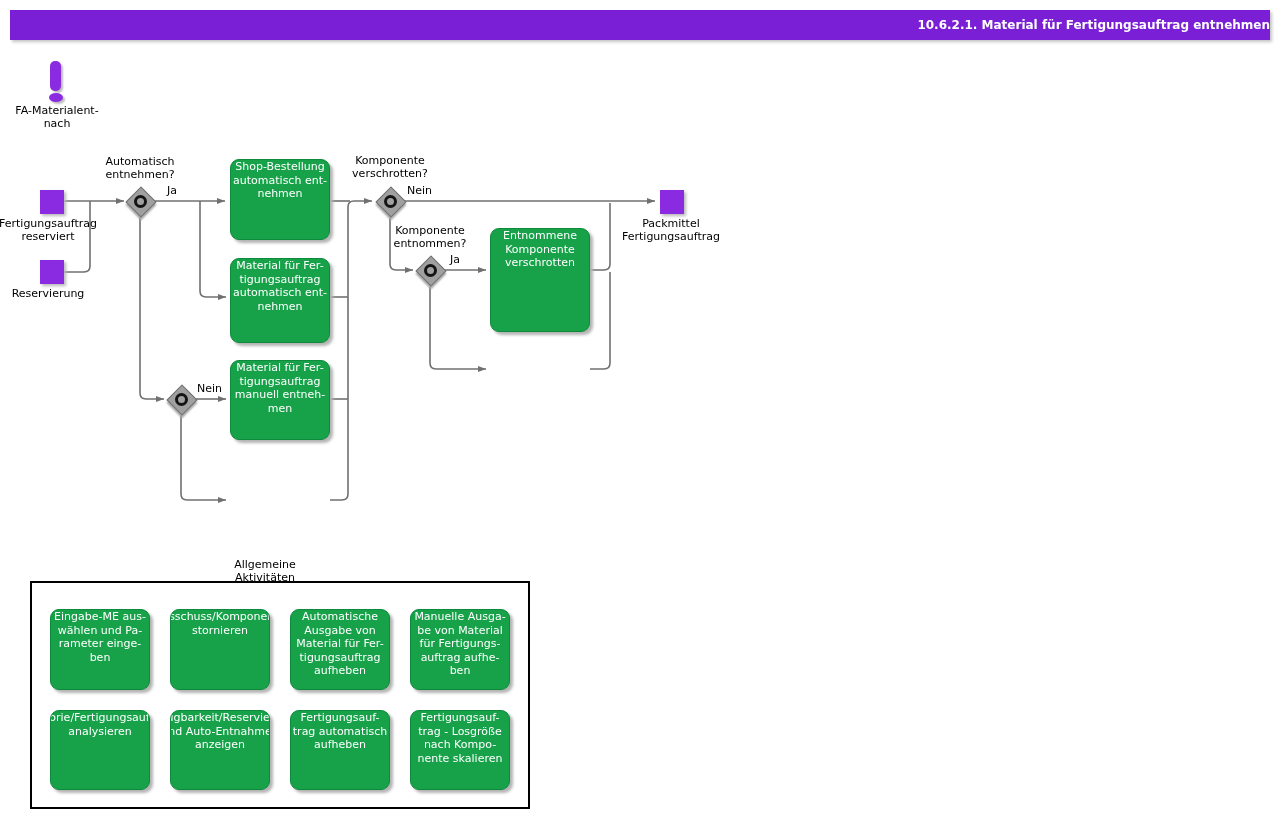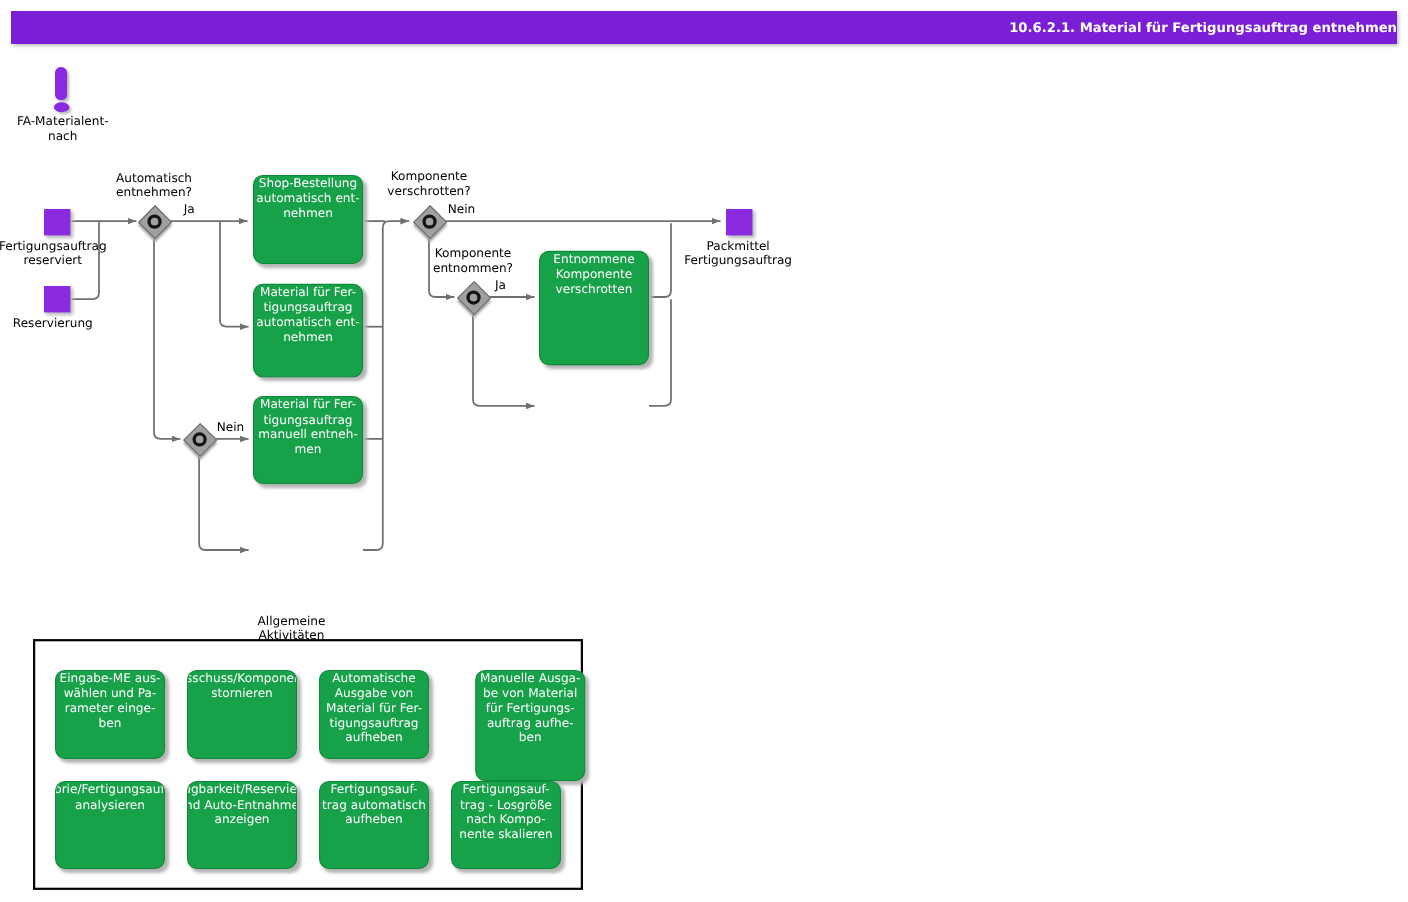--- a/index.html
+++ b/index.html
@@ -164,21 +164,21 @@
     <span>Ausschuss/Komponente
 stornieren</span>
   </div>
   <div class="activity" style="left:290px; top:609px; width:100px; height:81px;">
     <span>Automatische
 Ausgabe von
 Material für Fer-
 tigungsauftrag
 aufheben</span>
   </div>
-  <div class="activity" style="left:410px; top:609px; width:100px; height:101px;margin-left:22px;">
+  <div class="activity" style="left:410px; top:609px; width:100px; height:81px;">
     <span>Manuelle Ausga-
 be von Material
 für Fertigungs-
 auftrag aufhe-
 ben</span>
   </div>
   <div class="activity" style="left:50px; top:710px; width:100px; height:80px;">
     <span>Historie/Fertigungsauftrag
 analysieren</span>
   </div>

